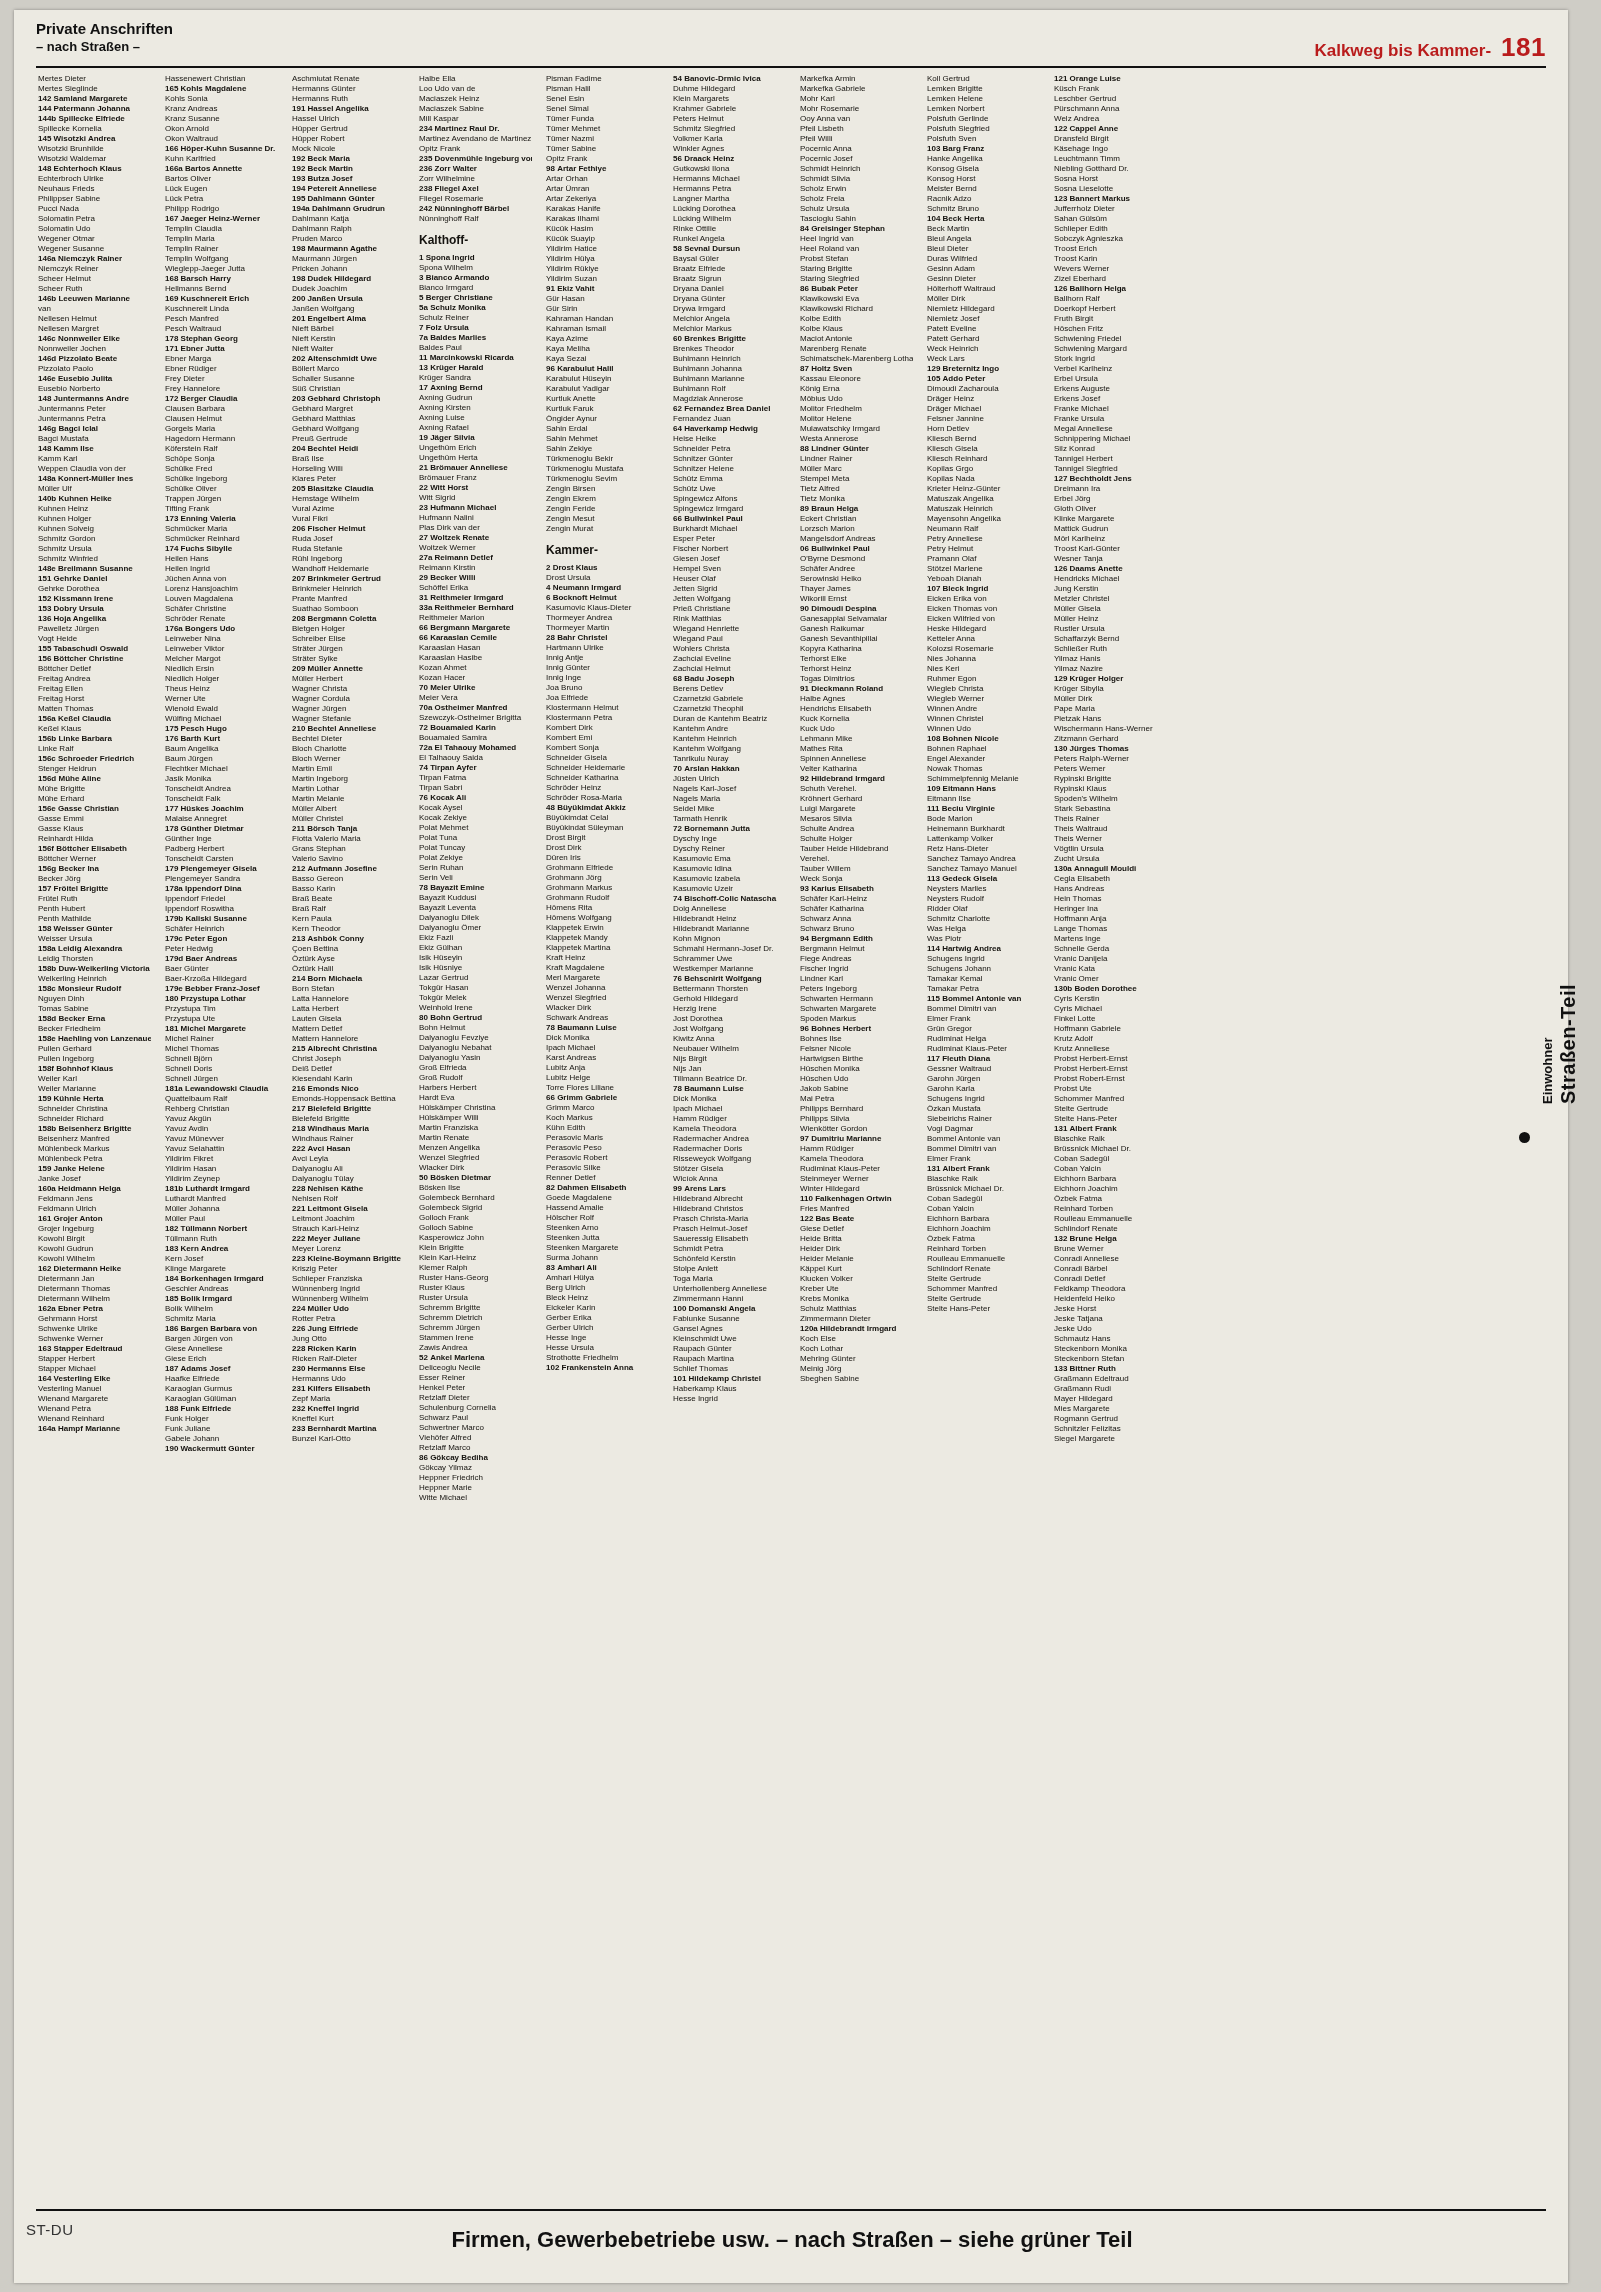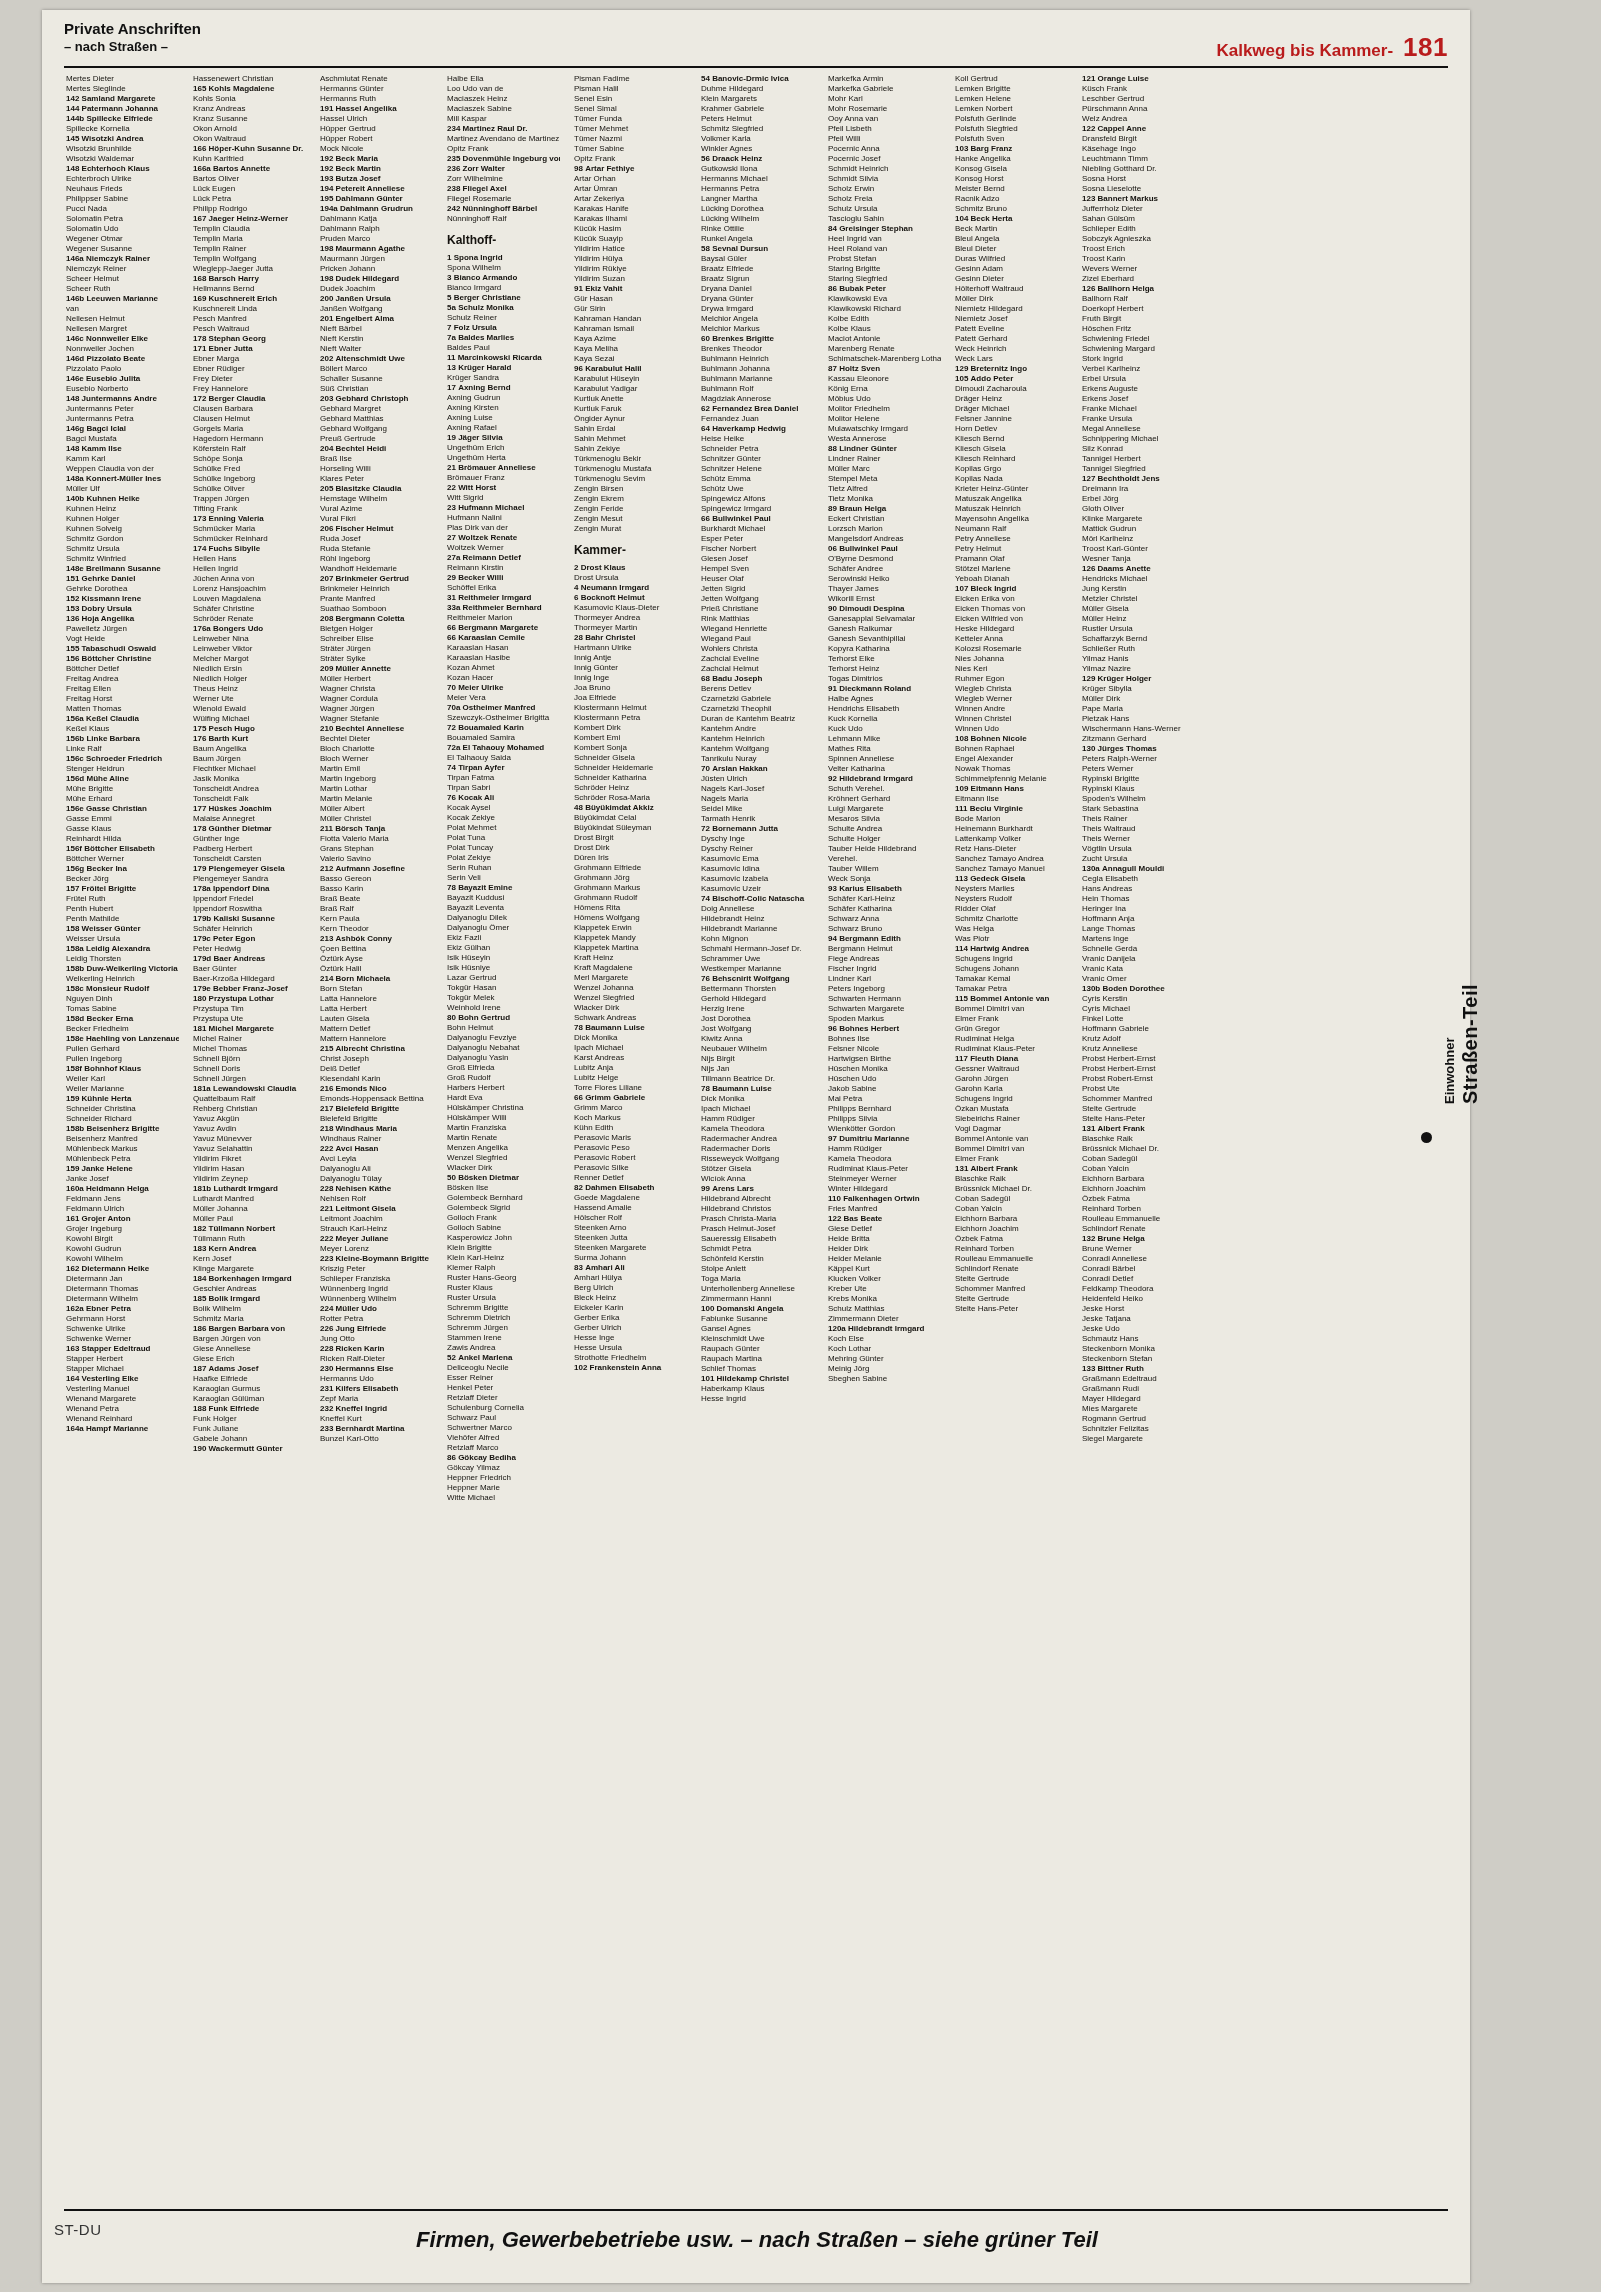--- a/index.html
+++ b/index.html
@@ -12,25 +12,24 @@
     width: 1602px;
     height: 2292px;
     background: #cfcdc6;
     overflow: hidden;
     font-family: "Liberation Sans", sans-serif;
   }
   .paper {
     position: absolute;
     left: 14px;
     top: 10px;
-    width: 1428px;
+    width: 1554px;
     height: 2273px;
     background: #eceae2;
     box-shadow: 0 0 3px rgba(0,0,0,0.35);
-    margin-left: 28px;
   }
   
   .hdr {
     position: absolute;
     left: 22px;
     top: 10px;
     right: 22px;
     height: 46px;
   }
   .hdr-left {
@@ -145,21 +144,20 @@
 
   
   .footer {
     position: absolute;
     left: 2px;
     right: 0;
     top: 2217px;
     text-align: center;
     font-size: 22px;
     font-weight: bold;
-    font-style: italic;
     color: #111;
   }
   .stdu {
     position: absolute;
     left: 12px;
     top: 2211px;
     font-size: 15px;
     color: #333;
     letter-spacing: 0.5px;
   }

